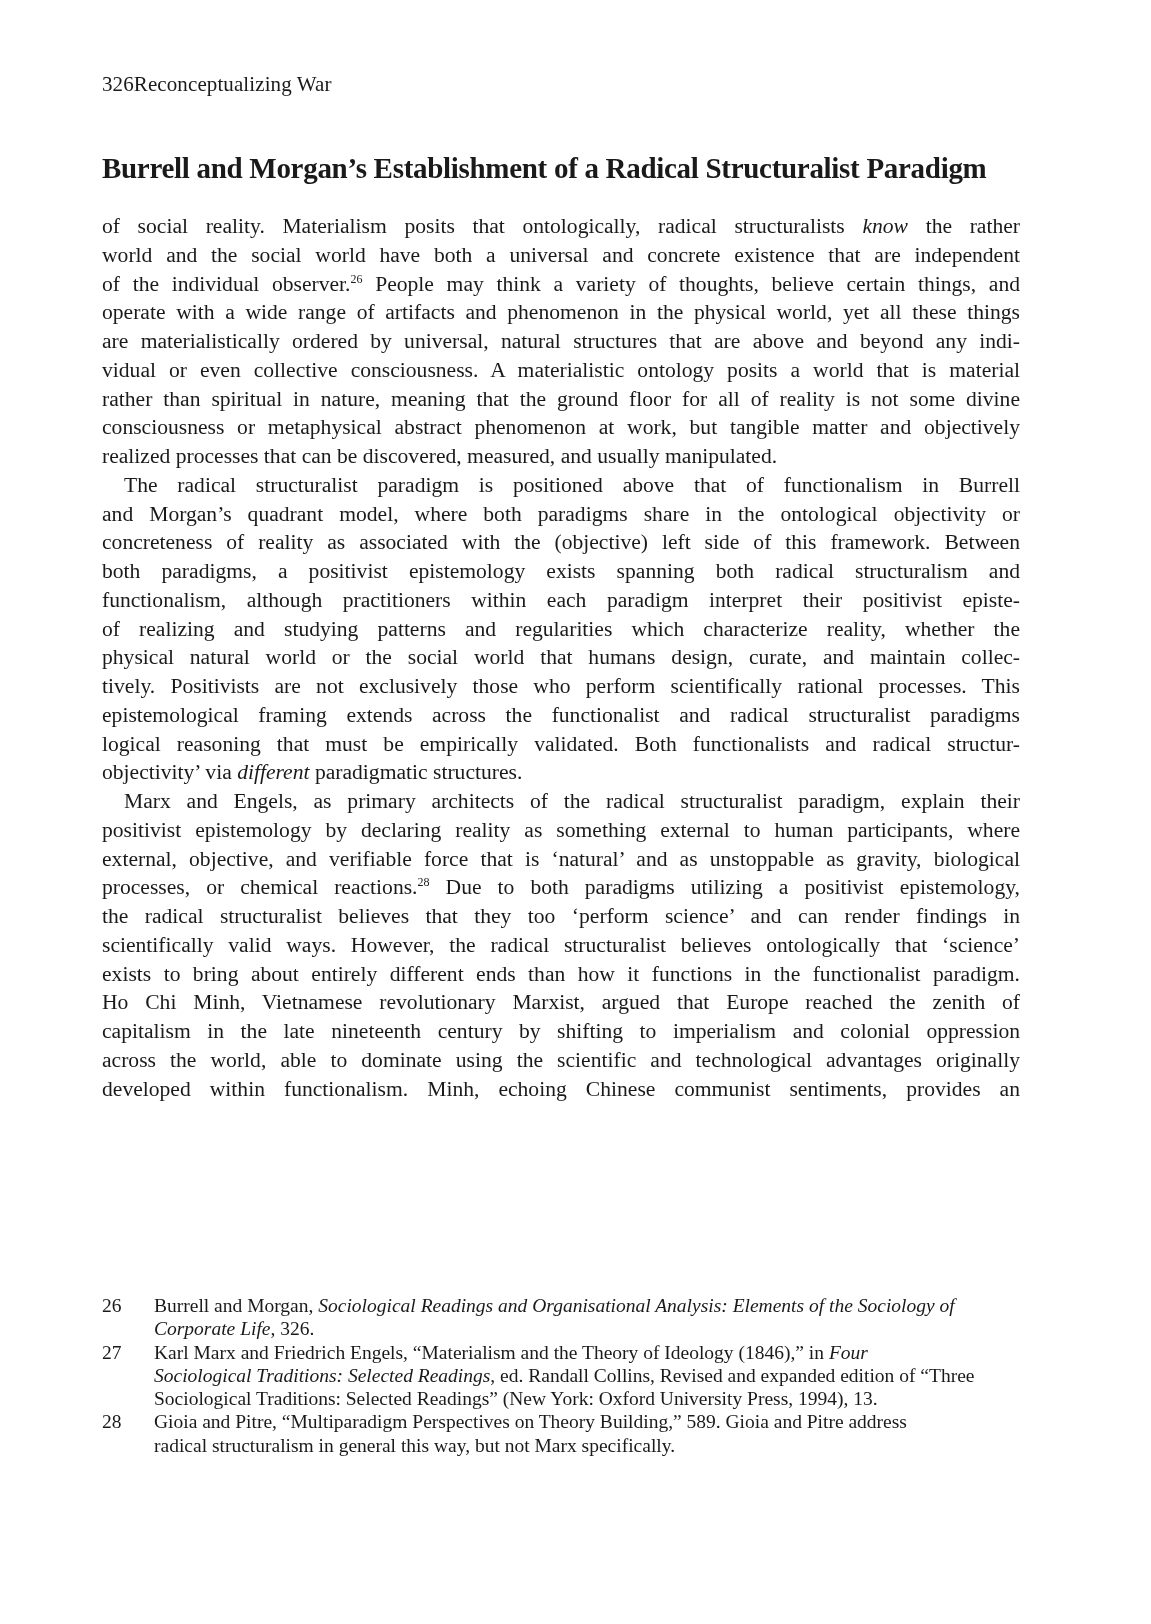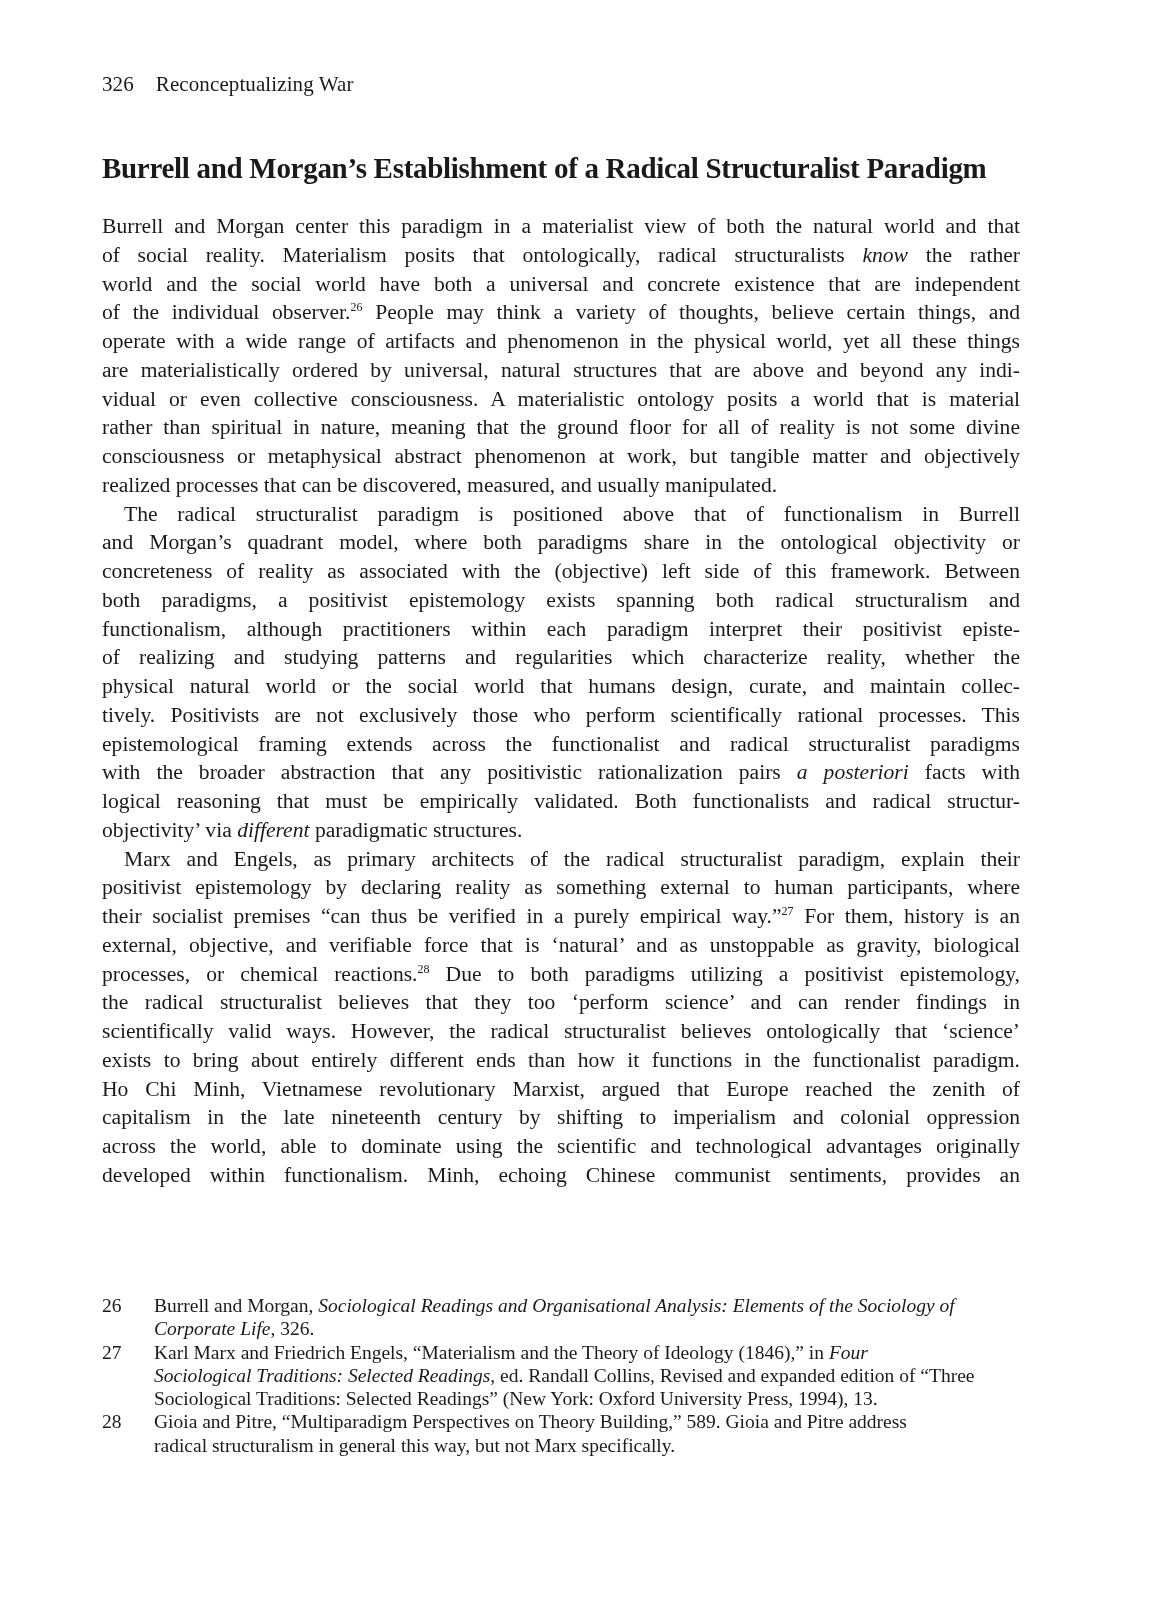--- a/index.html
+++ b/index.html
@@ -3,21 +3,21 @@
 <meta charset="utf-8">
 <style>
   html, body { margin: 0; padding: 0; background: #ffffff; }
   body {
     width: 1151px; height: 1624px; position: relative; overflow: hidden;
     font-family: "Liberation Serif", "DejaVu Serif", serif; color: #1a1a1a;
   }
   .running-head {
     position: absolute; left: 102px; top: 72px; font-size: 21px; letter-spacing: 0.1px;
   }
-  .running-head .page-num { margin-right: 22px; }
+  .running-head .page-num { }
   .section-title {
     position: absolute; left: 102px; top: 152px; margin: 0;
     font-size: 29px; font-weight: bold; letter-spacing: -0.3px;
   }
   .body-text {
     position: absolute; left: 102px; top: 212px; width: 918px;
     font-size: 21.6px; line-height: 28.75px;
   }
   .body-text .line {
     display: block; white-space: nowrap; text-align: justify; text-align-last: justify;
@@ -38,45 +38,42 @@
 </head>
 <body>
 
 <div class="running-head">
   <span class="page-num">326</span><span>Reconceptualizing War</span>
 </div>
 
 <h2 class="section-title">Burrell and Morgan’s Establishment of a Radical Structuralist Paradigm</h2>
 
 <div class="body-text" id="body-text">
-    <span class="line"><span>Burrell and Morgan center this paradigm in a materialist view of both the natural world and that</span></span>
     <span class="line"><span>of social reality. Materialism posits that ontologically, radical structuralists </span><i>know</i><span> the rather</span></span>
     <span class="line"><span>world and the social world have both a universal and concrete existence that are independent</span></span>
     <span class="line"><span>of the individual observer.</span><sup>26</sup><span> People may think a variety of thoughts, believe certain things, and</span></span>
     <span class="line"><span>operate with a wide range of artifacts and phenomenon in the physical world, yet all these things</span></span>
     <span class="line"><span>are materialistically ordered by universal, natural structures that are above and beyond any indi-</span></span>
     <span class="line"><span>vidual or even collective consciousness. A materialistic ontology posits a world that is material</span></span>
     <span class="line"><span>rather than spiritual in nature, meaning that the ground floor for all of reality is not some divine</span></span>
     <span class="line"><span>consciousness or metaphysical abstract phenomenon at work, but tangible matter and objectively</span></span>
     <span class="line last"><span>realized processes that can be discovered, measured, and usually manipulated.</span></span>
     <span class="line indent"><span>The radical structuralist paradigm is positioned above that of functionalism in Burrell</span></span>
     <span class="line"><span>and Morgan’s quadrant model, where both paradigms share in the ontological objectivity or</span></span>
     <span class="line"><span>concreteness of reality as associated with the (objective) left side of this framework. Between</span></span>
     <span class="line"><span>both paradigms, a positivist epistemology exists spanning both radical structuralism and</span></span>
     <span class="line"><span>functionalism, although practitioners within each paradigm interpret their positivist episte-</span></span>
     <span class="line"><span>of realizing and studying patterns and regularities which characterize reality, whether the</span></span>
     <span class="line"><span>physical natural world or the social world that humans design, curate, and maintain collec-</span></span>
     <span class="line"><span>tively. Positivists are not exclusively those who perform scientifically rational processes. This</span></span>
     <span class="line"><span>epistemological framing extends across the functionalist and radical structuralist paradigms</span></span>
-    <span class="line"><span>with the broader abstraction that any positivistic rationalization pairs </span><i>a posteriori</i><span> facts with</span></span>
     <span class="line"><span>logical reasoning that must be empirically validated. Both functionalists and radical structur-</span></span>
     <span class="line last"><span>objectivity’ via </span><i>different</i><span> paradigmatic structures.</span></span>
     <span class="line indent"><span>Marx and Engels, as primary architects of the radical structuralist paradigm, explain their</span></span>
     <span class="line"><span>positivist epistemology by declaring reality as something external to human participants, where</span></span>
-    <span class="line"><span>their socialist premises “can thus be verified in a purely empirical way.”</span><sup>27</sup><span> For them, history is an</span></span>
     <span class="line"><span>external, objective, and verifiable force that is ‘natural’ and as unstoppable as gravity, biological</span></span>
     <span class="line"><span>processes, or chemical reactions.</span><sup>28</sup><span> Due to both paradigms utilizing a positivist epistemology,</span></span>
     <span class="line"><span>the radical structuralist believes that they too ‘perform science’ and can render findings in</span></span>
     <span class="line"><span>scientifically valid ways. However, the radical structuralist believes ontologically that ‘science’</span></span>
     <span class="line"><span>exists to bring about entirely different ends than how it functions in the functionalist paradigm.</span></span>
     <span class="line"><span>Ho Chi Minh, Vietnamese revolutionary Marxist, argued that Europe reached the zenith of</span></span>
     <span class="line"><span>capitalism in the late nineteenth century by shifting to imperialism and colonial oppression</span></span>
     <span class="line"><span>across the world, able to dominate using the scientific and technological advantages originally</span></span>
     <span class="line"><span>developed within functionalism. Minh, echoing Chinese communist sentiments, provides an</span></span>
   </div>

